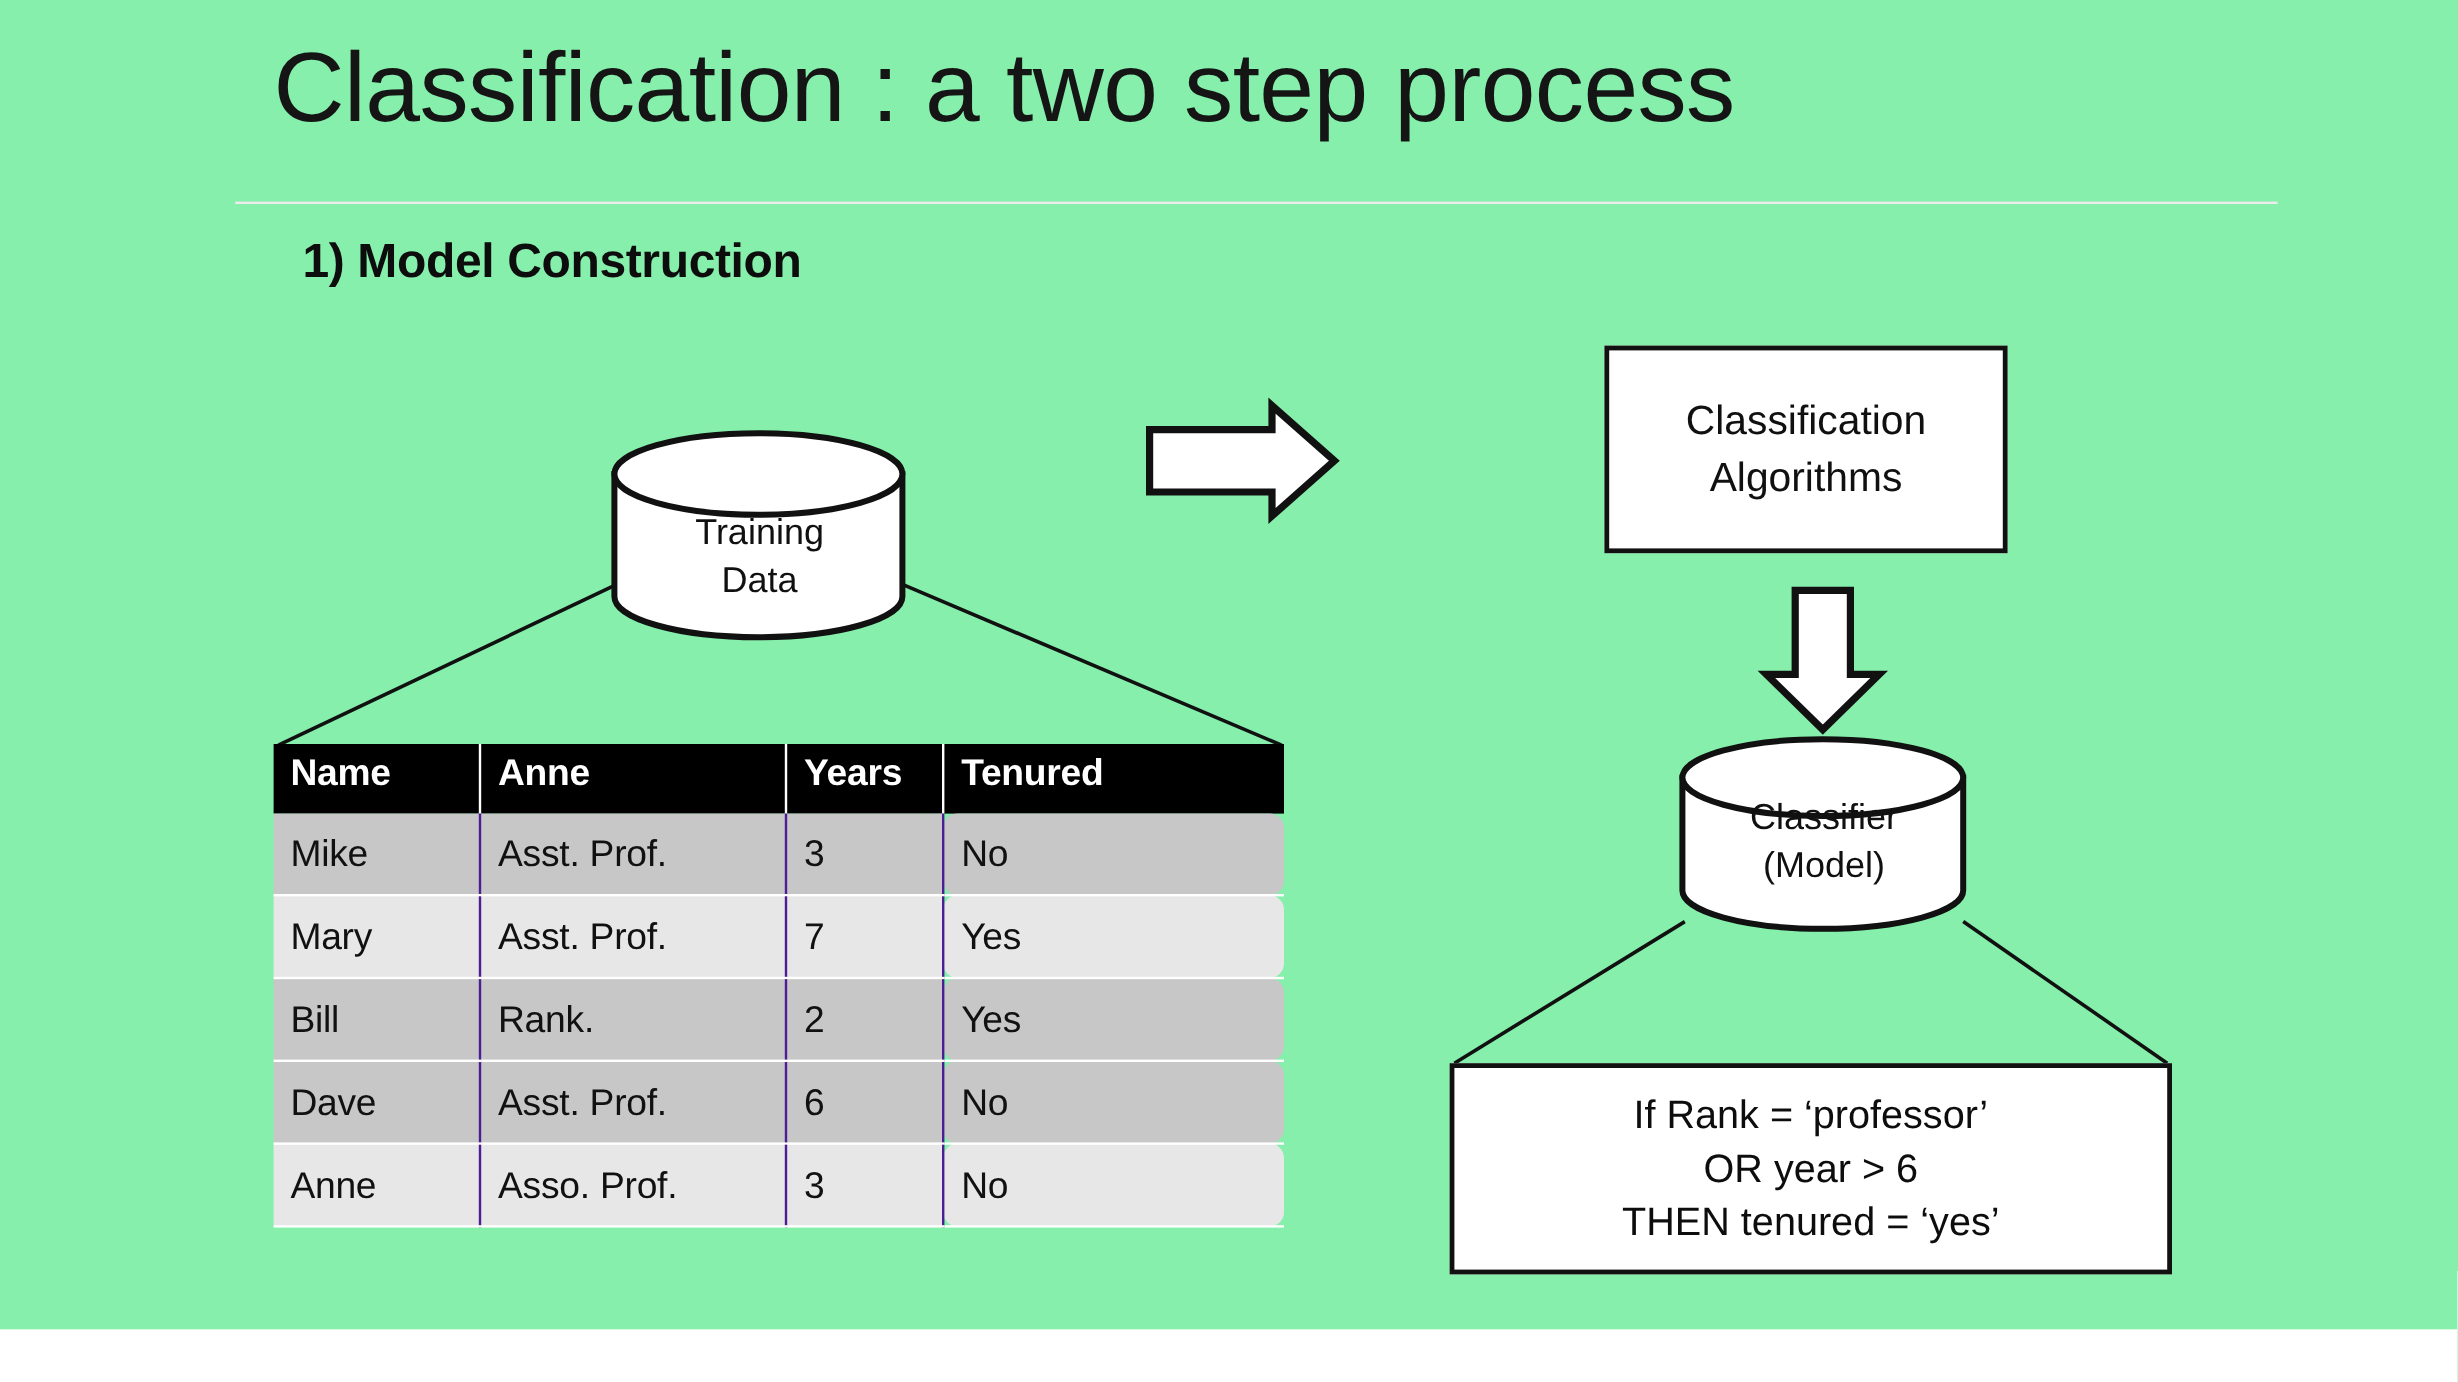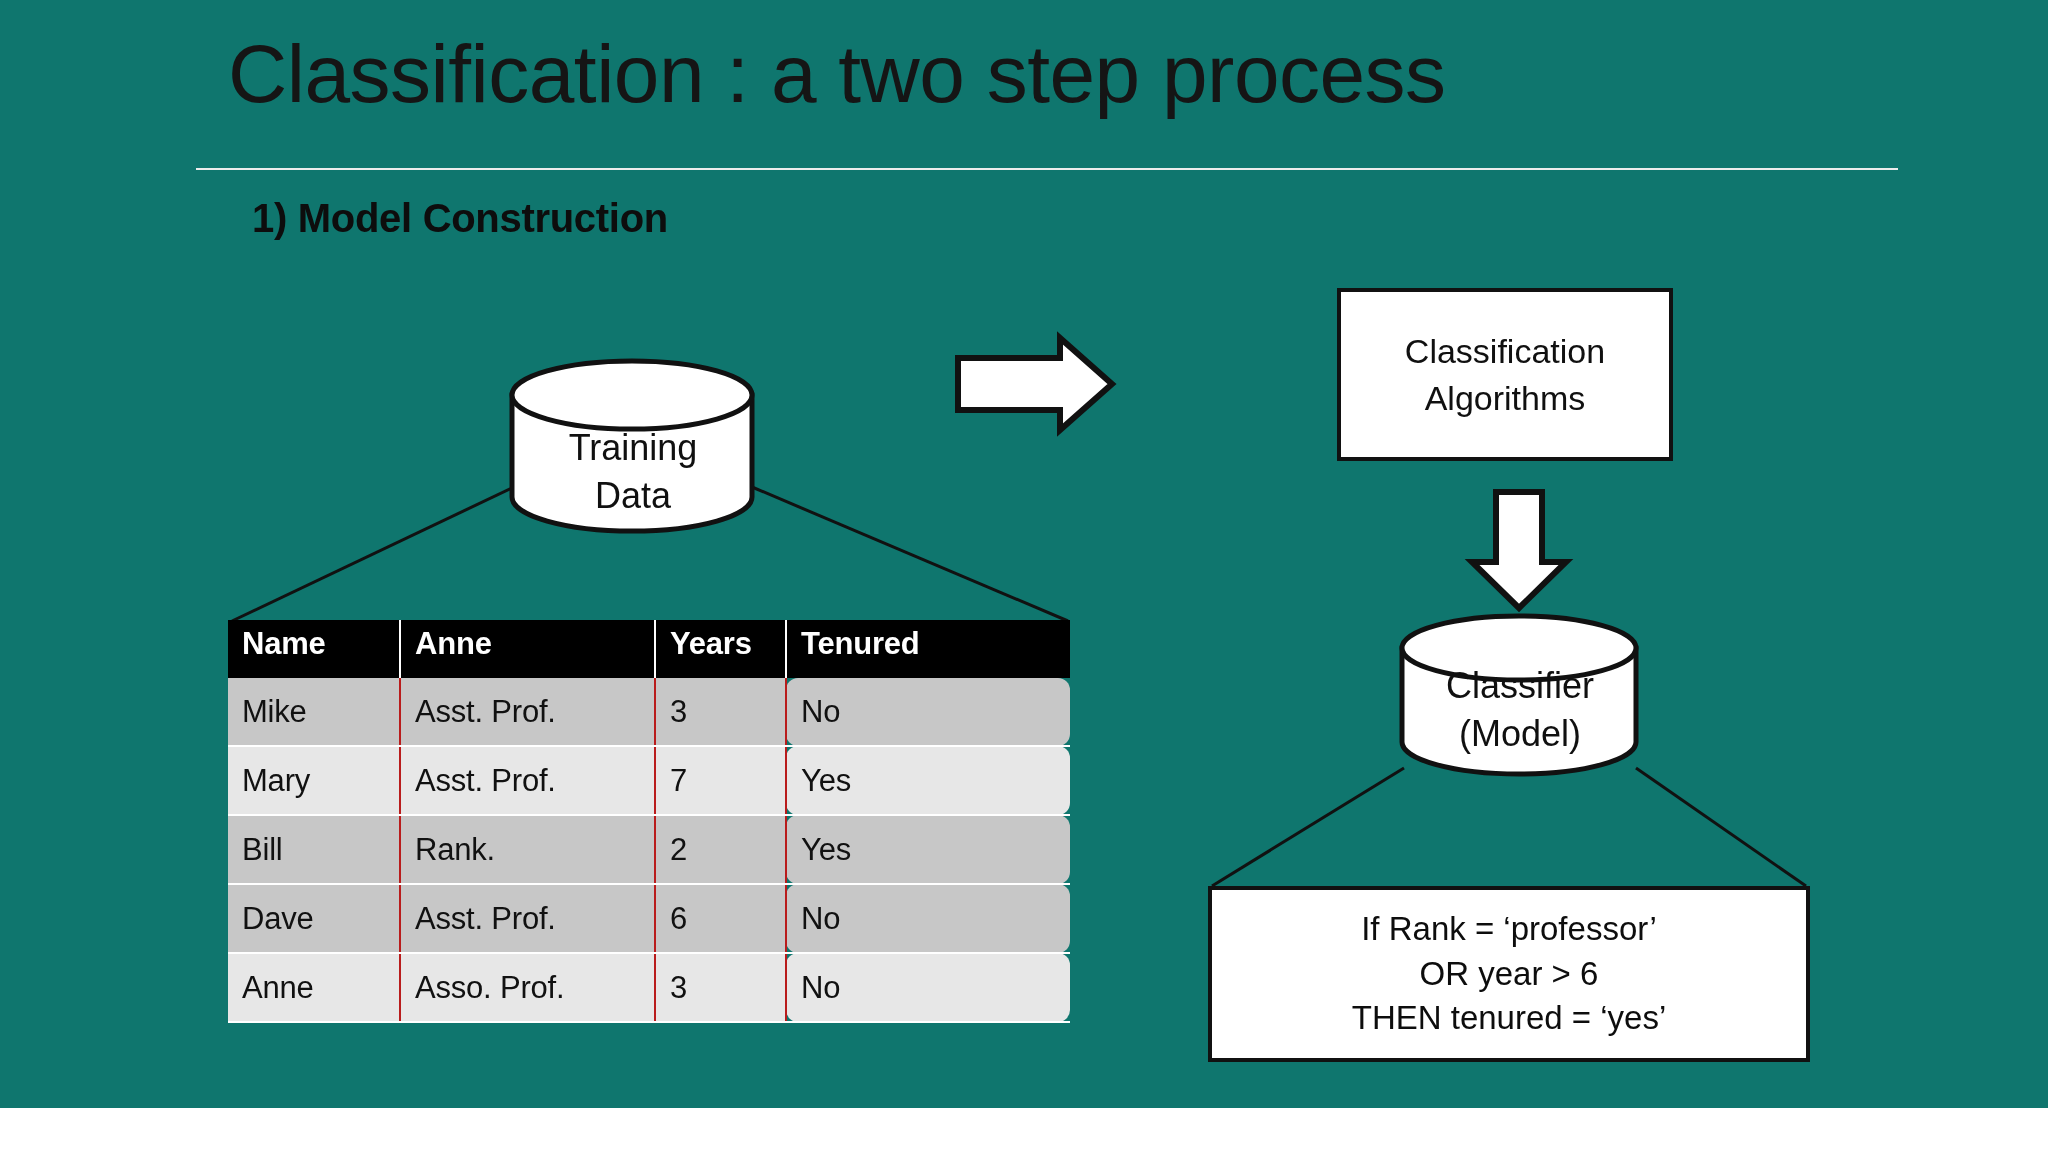--- a/index.html
+++ b/index.html
@@ -8,21 +8,21 @@
     background: #ffffff;
   }
   body {
     font-family: "Liberation Sans", sans-serif;
     color: #111111;
   }
   #slide {
     position: relative;
     width: 2048px;
     height: 1108px;
-    background: #0f766e;
+    background: #86efac;
     overflow: hidden;
   }
 
   
   #slide-title {
     position: absolute;
     left: 228px;
     top: 28px;
     width: 1700px;
     font-size: 82px;
@@ -61,21 +61,21 @@
     top: 0;
     width: 2048px;
     height: 1152px;
     pointer-events: none;
   }
 
   
   .cyl-label {
     position: absolute;
     text-align: center;
-    font-size: 36px;
+    font-size: 30px;
     line-height: 1.34;
     color: #101010;
     white-space: pre-line;
   }
   #training-data-label {
     left: 508px;
     top: 424px;
     width: 250px;
   }
   #classifier-label {
@@ -147,21 +147,21 @@
     font-size: 31px;
     letter-spacing: -0.2px;
   }
   #data-table th:last-child { border-right: none; }
 
   #data-table td {
     text-align: left;
     padding: 10px 0 10px 14px;
     height: 47px;
     color: #111111;
-    border-right: 2px solid #b91c1c;
+    border-right: 2px solid #4c1d95;
     border-bottom: 2px solid #ffffff;
     letter-spacing: -0.2px;
   }
   #data-table td:last-child { border-right: none; border-radius: 12px; }
   #data-table tbody tr.row-odd  td { background: #c7c7c7; }
   #data-table tbody tr.row-even td { background: #e7e7e7; }
 </style>
 </head>
 <body>
 

